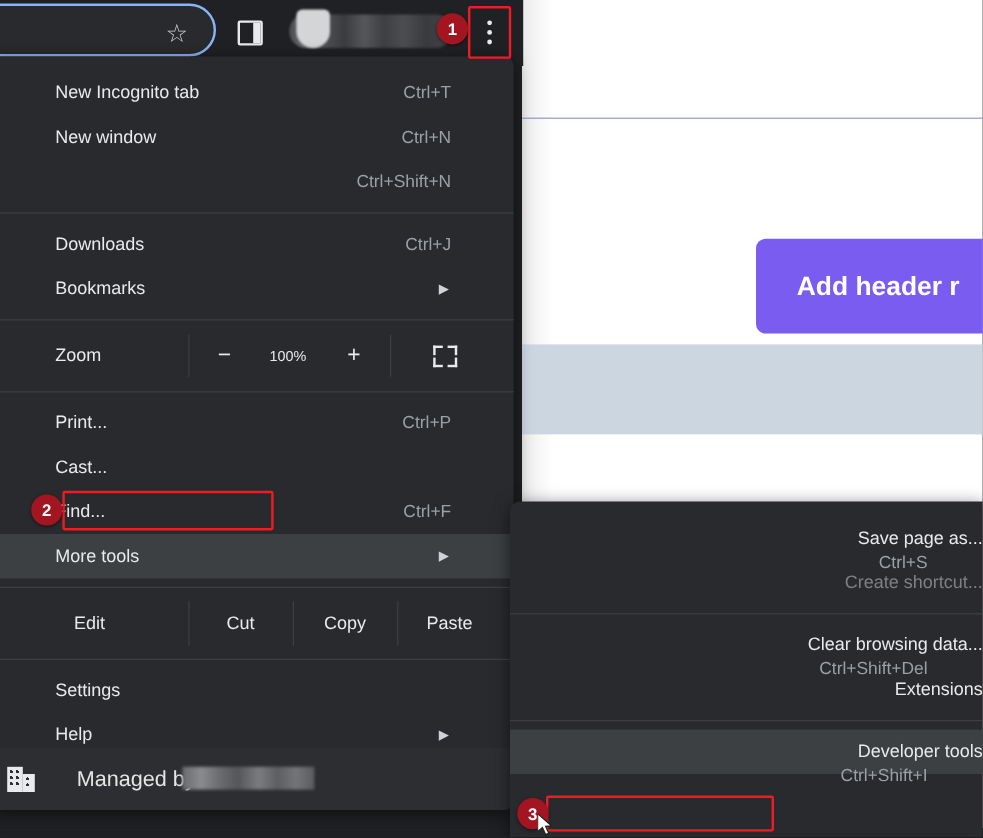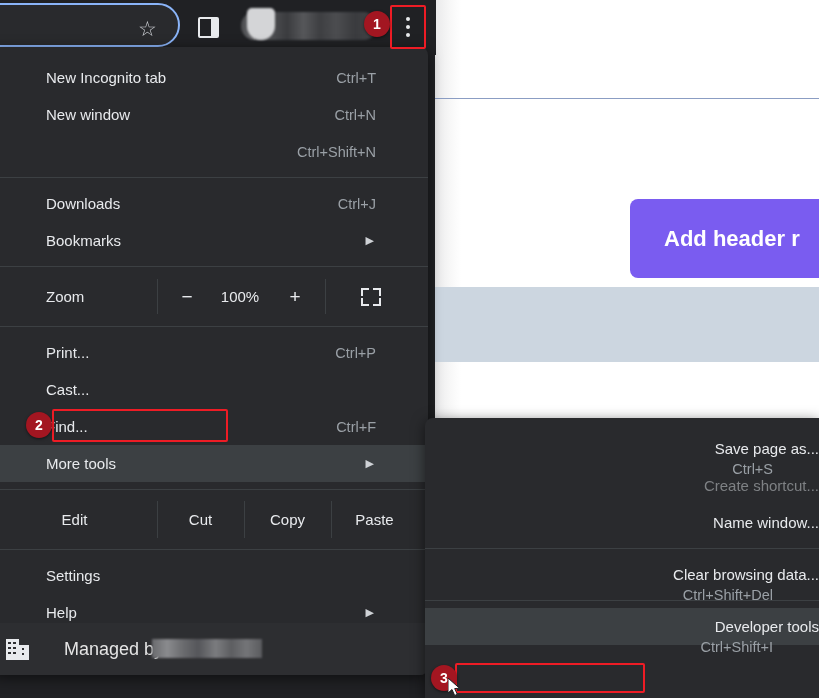--- a/index.html
+++ b/index.html
@@ -135,21 +135,21 @@
     font-size: 15px;
   }
   #zoom-row .zlabel { padding-left: 54px; }
   #zoom-row .zdiv {
     position: absolute; top: 5px; width: 1px; height: 35px; background: #3c4043;
   }
   #zoom-minus, #zoom-value, #zoom-plus, #zoom-full {
     position: absolute; text-align: center; color: #e8eaed;
   }
   #zoom-minus { left: 180px; width: 30px; font-size: 19px; }
-  #zoom-value { left: 214px; width: 68px; font-size: 15px; text-align: center; }
+  #zoom-value { left: 214px; width: 68px; font-size: 12px; text-align: center; }
   #zoom-plus  { left: 288px; width: 30px; font-size: 19px; }
   #zoom-full  { left: 355px; width: 48px; height: 24px; }
   #zoom-full .fs {
     position: absolute; width: 8px; height: 8px; border: 2.5px solid #e8eaed;
   }
   #zoom-full .tl { left: 14px; top: 3px; border-right: none; border-bottom: none; }
   #zoom-full .tr { left: 26px; top: 3px; border-left: none; border-bottom: none; }
   #zoom-full .bl { left: 14px; top: 13px; border-right: none; border-top: none; }
   #zoom-full .br { left: 26px; top: 13px; border-left: none; border-top: none; }
 
@@ -358,29 +358,29 @@
 
   <div style="height:12px"></div>
 
   <div class="mi">
     <span class="label">Save page as...</span>
     <span class="accel">Ctrl+S</span>
   </div>
   <div class="mi">
     <span class="label disabled">Create shortcut...</span>
   </div>
-  <div class="mi">
-    <span class="label">Name window...</span>
-  </div>
 
   <div class="sep"></div>
 
   <div class="mi">
     <span class="label">Clear browsing data...</span>
     <span class="accel">Ctrl+Shift+Del</span>
+  </div>
+  <div class="mi">
+    <span class="label">Extensions</span>
   </div>
 
   <div class="sep"></div>
 
   <div class="mi highlight">
     <span class="label">Developer tools</span>
     <span class="accel">Ctrl+Shift+I</span>
   </div>
 </div>
 

